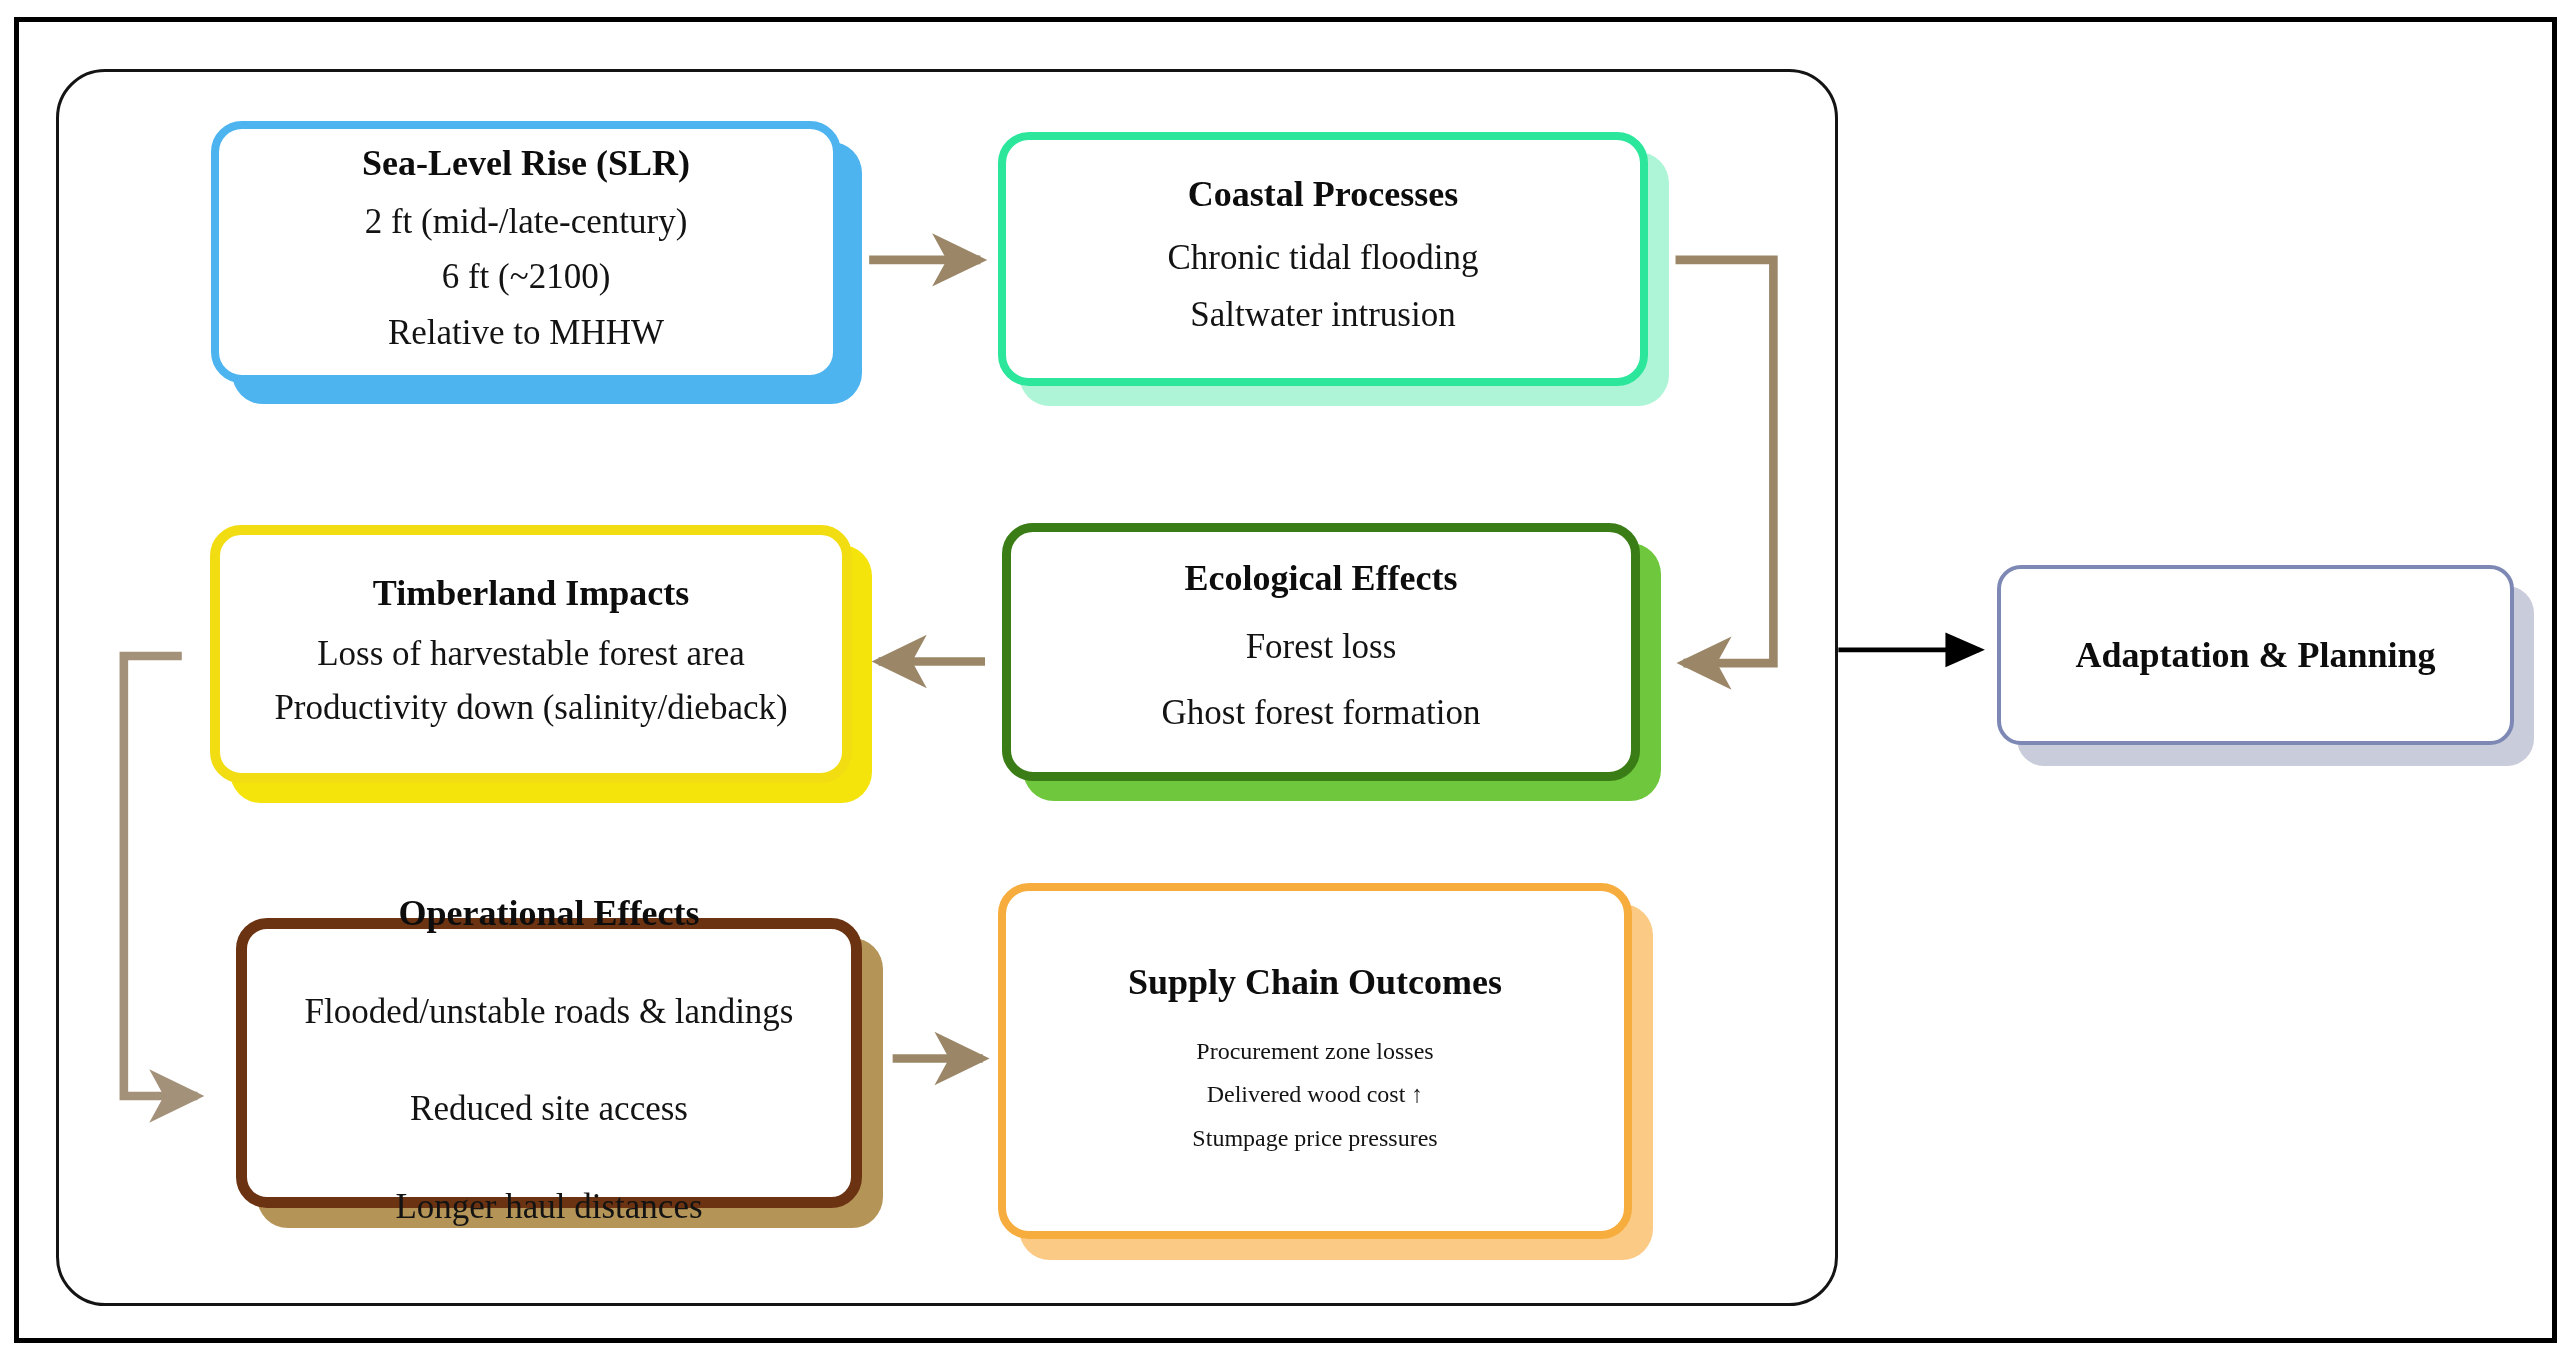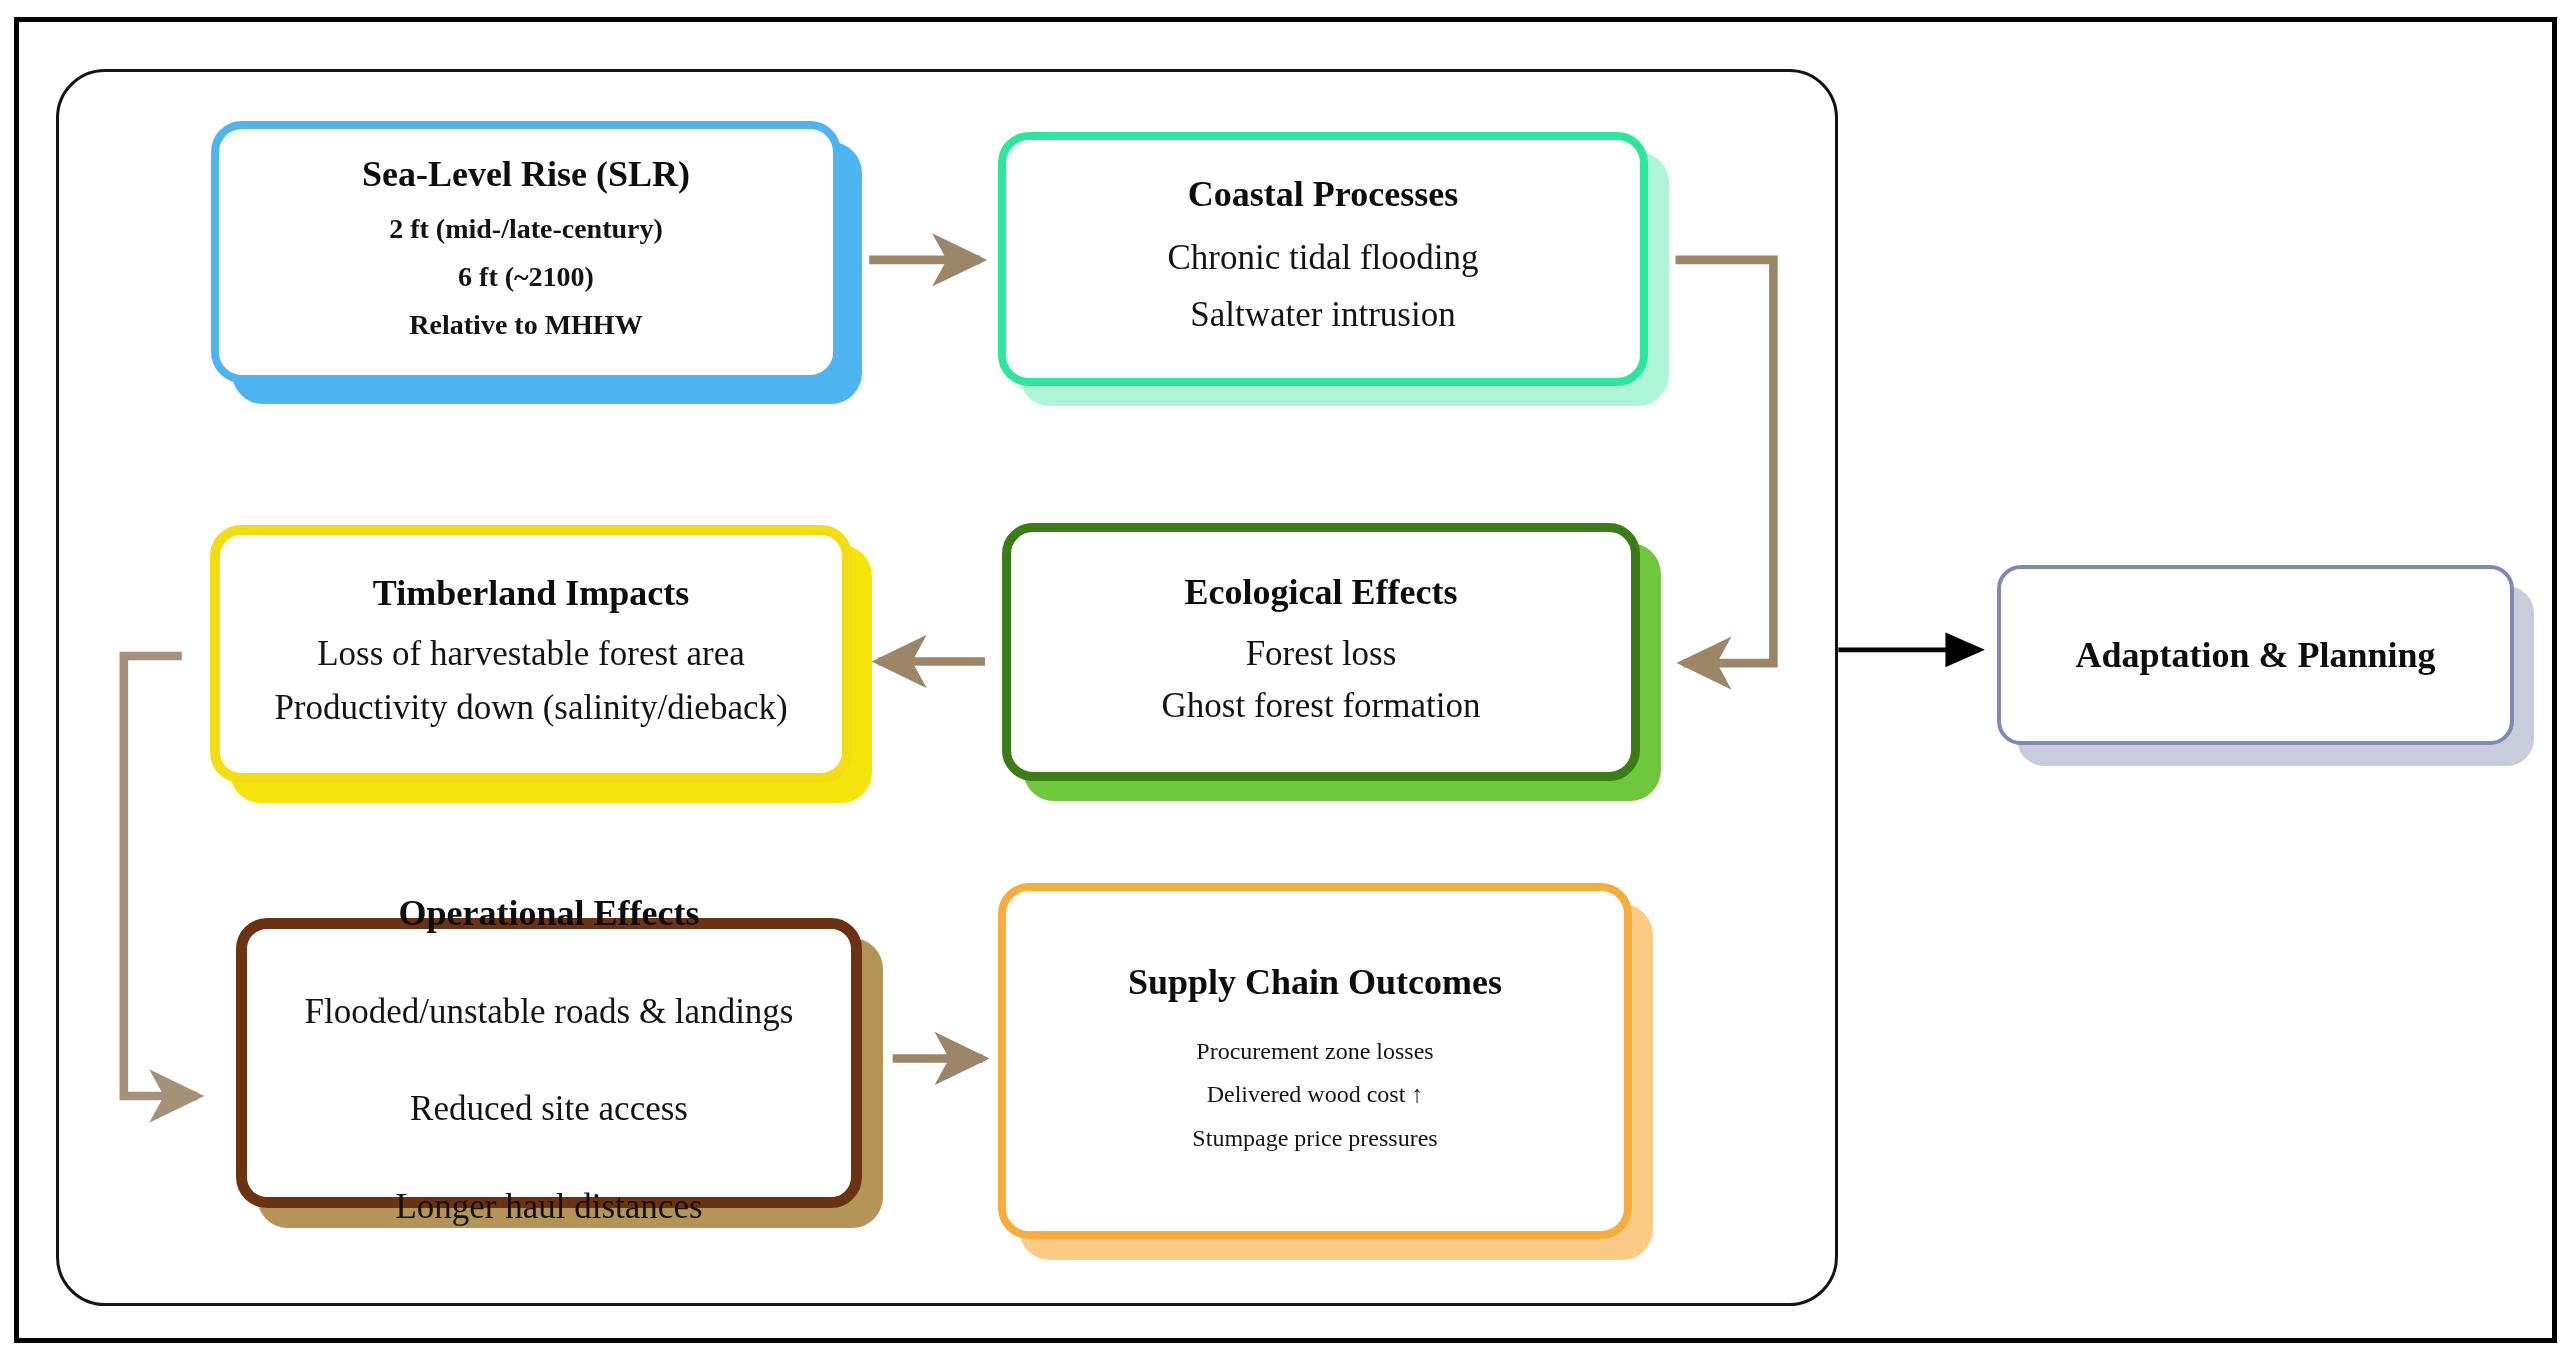--- a/index.html
+++ b/index.html
@@ -91,30 +91,30 @@
   #s-oper     { left: 257px;  top: 938px; width: 626px;  height: 290px; background: #B59457; }
 
   #n-supply   { left: 998px; top: 883px; width: 634px;  height: 356px; border-width: 8.6px; border-color: #F7AD3E; align-items: center; }
   #s-supply   { left: 1019px; top: 904px; width: 634px;  height: 356px; background: #FBCB86; }
 
   #n-adapt    { left: 1997px; top: 565px;  width: 517px;  height: 180px; border-width: 4.7px;  border-color: #7D88B5; border-radius: 24px; }
   #s-adapt    { left: 2017px; top: 586px;  width: 517px;  height: 180px; background: #C9CCDA; border-radius: 27px; }
 
   
   #n-slr     .title { font-size: 36px; margin-bottom: 11px; }
-  #n-slr     .line  { font-size: 28px; margin: 8.6px 0; font-weight: bold; }
+  #n-slr     .line  { font-size: 35px; margin: 8.6px 0; }
 
   #n-coastal .title { font-size: 36px; margin-bottom: 15.7px; }
   #n-coastal .line  { font-size: 35px; margin: 9.4px 0; }
 
   #n-timber  .title { font-size: 36px; margin-bottom: 14px; }
   #n-timber  .line  { font-size: 35px; margin: 7.8px 0; }
 
   #n-eco     .title { font-size: 36px; margin-bottom: 15.7px; }
-  #n-eco     .line  { font-size: 35px; margin: 7px 0; }
+  #n-eco     .line  { font-size: 35px; margin: 14px 0; }
 
   #n-oper    .title { font-size: 36px; margin-bottom: 7.8px; }
   #n-oper    .line  { font-size: 35px; margin: 7px 0; }
 
   #n-supply  .title { font-size: 36px; margin-bottom: 27px; }
   #n-supply  .line  { font-size: 24px; margin: 8.6px 0; }
 
   #n-adapt   .title { font-size: 36px; }
 
   

